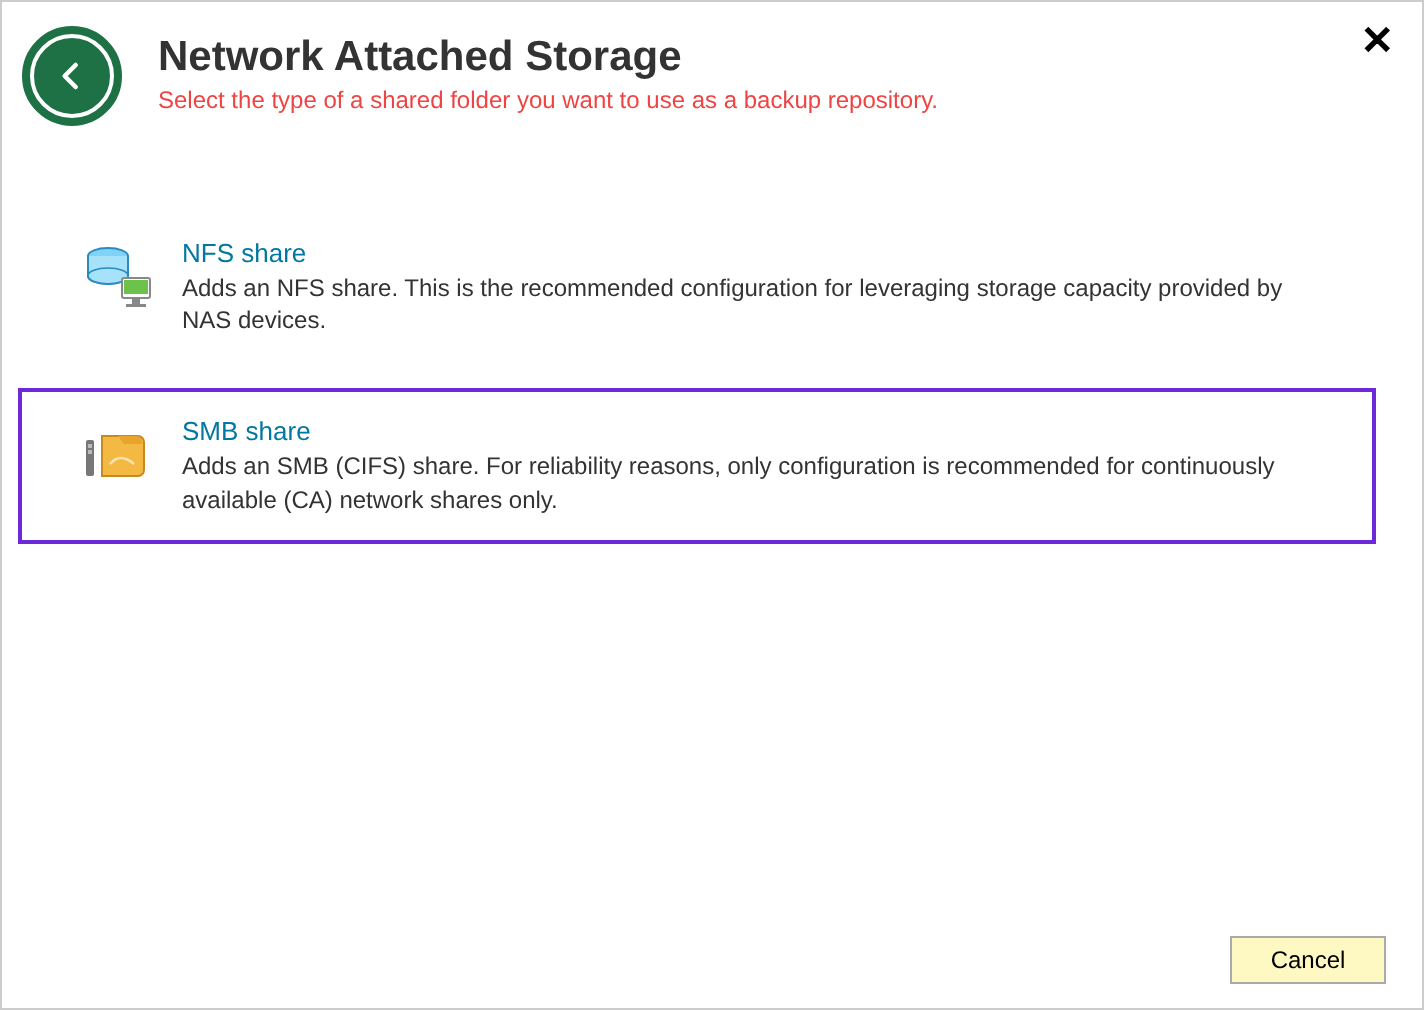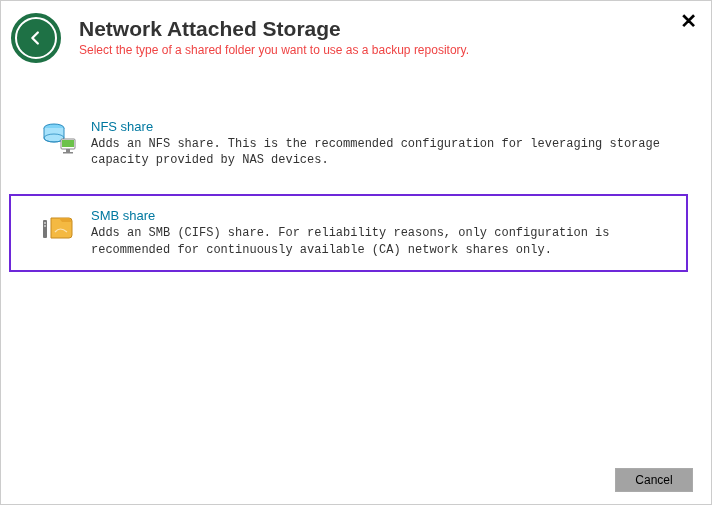--- a/index.html
+++ b/index.html
@@ -84,33 +84,32 @@
     .option-title {
       color: #0078a0;
       font-size: 13px;
       font-weight: 400;
       margin-bottom: 2px;
     }
     .option-desc {
       font-size: 12px;
       color: #333;
       line-height: 1.35;
-      font-family: Liberation Mono, monospace;
     }
     .spacer { height: 10px; }
     .footer {
       position: absolute;
       bottom: 12px;
       right: 18px;
     }
     .btn {
       min-width: 78px;
       padding: 4px 1px;
       font-size: 12px;
-      background: #a3a3a3;
+      background: #fef9c3;
       border: 1px solid #aaa;
       cursor: pointer;
     }
   </style>
 </head>
 <body>
 
 <div class="header-bar">
   <div class="back-btn">
     <svg viewBox="0 0 24 24" fill="none" stroke="currentColor" stroke-width="2.5">

